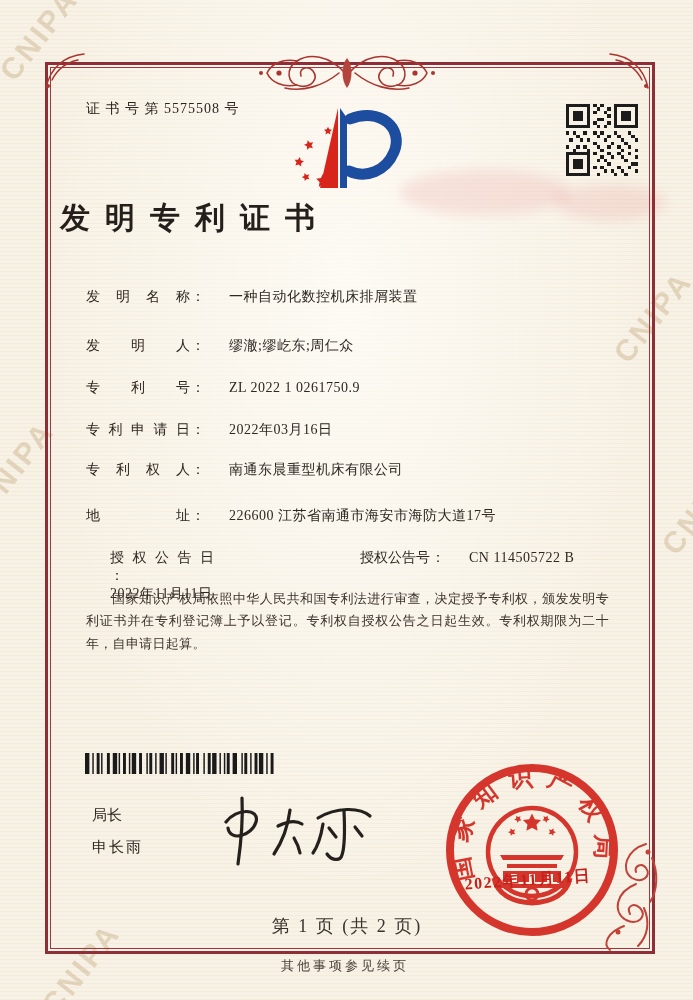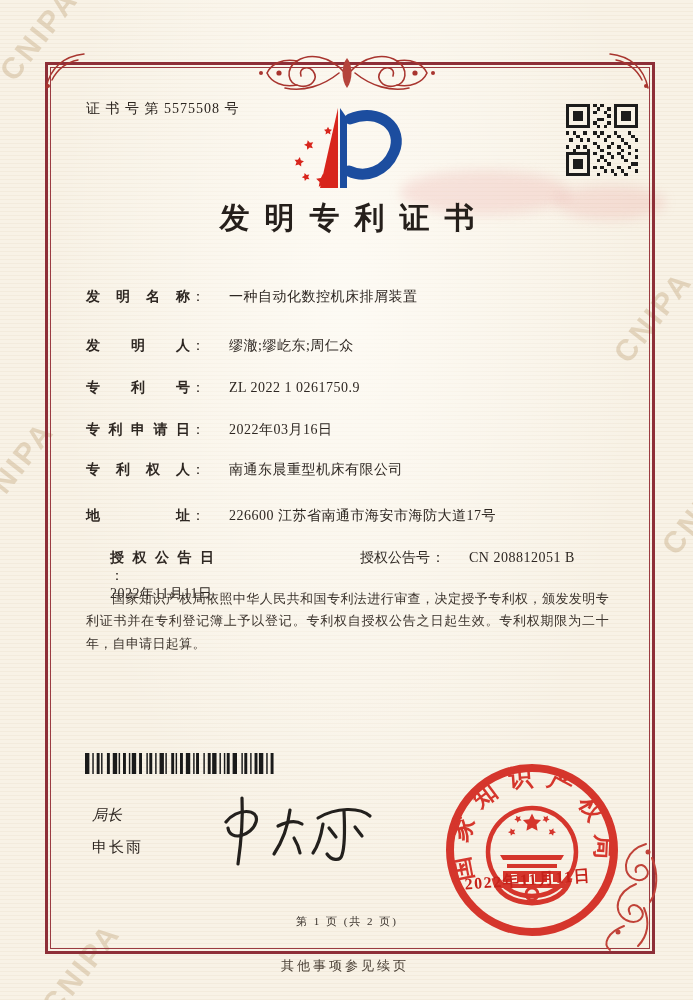--- a/index.html
+++ b/index.html
@@ -13,35 +13,35 @@
   .wm{position:absolute;font-family:"Liberation Sans","DejaVu Sans",sans-serif;
       font-weight:bold;font-size:30px;letter-spacing:3px;color:rgba(193,164,120,.38);
       transform:rotate(-52deg);white-space:nowrap;}
   .blob{position:absolute;border-radius:50%;filter:blur(6px);
         background:rgba(226,130,125,.18);}
   .frame{position:absolute;left:45px;top:62px;width:604px;height:886px;
          border:3px solid #8e2f38;}
   .frame-inner{position:absolute;inset:2px;border:1px solid #9a3b41;}
   .abs{position:absolute;}
   .certno{left:86px;top:100px;font-size:14px;color:#2c2520;white-space:pre;letter-spacing:1px;}
-  .title{left:45px;top:198px;width:604px;text-align:center;font-size:30px;font-weight:bold;
+  .title{left:45px;top:198px;width:604px;text-align:left;font-size:30px;font-weight:bold;
          color:#251f1b;letter-spacing:15px;padding-left:15px;box-sizing:border-box;}
   .row{position:absolute;left:86px;font-size:14px;color:#2e2722;display:flex;align-items:baseline;}
-  .flabel{display:inline-block;width:104px;text-align:justify;text-align-last:justify;white-space:normal;font-weight:bold;}
+  .flabel{display:inline-block;width:104px;text-align:justify;text-align-last:justify;white-space:normal;}
   .fcolon{margin-left:1px;}
   .fvalue{margin-left:24px;white-space:pre;letter-spacing:.5px;}
   .row2{left:360px;}
   .paras{left:86px;top:588px;width:523px;font-size:13px;line-height:1.72;color:#3b332c;
          text-align:justify;letter-spacing:.3px;}
   .paras p{margin:0;text-indent:2em;}
-  .sig-title{left:92px;top:806px;font-size:15px;color:#2c2520;font-family:"Liberation Sans","DejaVu Sans",sans-serif;font-style:italic;}
+  .sig-title{left:92px;top:806px;font-size:15px;color:#2c2520;font-family:"Liberation Sans","DejaVu Sans",sans-serif;}
   .sig-name{left:92px;top:838px;font-size:15px;color:#2c2520;font-family:"Liberation Sans","DejaVu Sans",sans-serif;letter-spacing:2px;}
   .seal-date{left:428px;top:870px;width:200px;text-align:center;font-size:16px;font-weight:bold;
              color:#c6221a;transform:rotate(-4deg);letter-spacing:1.5px;white-space:nowrap;}
-  .pageinfo{left:45px;top:914px;width:604px;text-align:center;font-size:11px;color:#3a332d;letter-spacing:2px;}
+  .pageinfo{left:45px;top:914px;width:604px;text-align:center;font-size:18px;color:#3a332d;letter-spacing:2px;}
   .note{left:0;top:957px;width:690px;text-align:center;font-size:13px;color:#4a4036;letter-spacing:3px;}
 </style>
 </head>
 <body>
 
 <div class="page">
 
   <div class="wm" style="left:-14px;top:18px;">CNIPA</div>
   <div class="wm" style="left:600px;top:300px;">CNIPA</div>
   <div class="wm" style="left:-38px;top:450px;">CNIPA</div>
@@ -170,21 +170,21 @@
     <span class="fvalue">226600 江苏省南通市海安市海防大道17号</span>
   </div>
   <div class="row" style="top:549px;flex-direction:column;">
     <span class="flabel">授权公告日</span>
       <span class="fcolon">：</span>
     <span class="fvalue">2022年11月11日</span>
   </div>
   <div class="row row2" style="top:549px;">
     <span>授权公告号</span>
       <span class="fcolon">：</span>
-    <span class="fvalue">CN 208812051 B</span>
+    <span class="fvalue">CN 114505722 B</span>
   </div>
 
   <div class="abs paras">
     <p>国家知识产权局依照中华人民共和国专利法进行审查，决定授予专利权，颁发发明专利证书并在专利登记簿上予以登记。专利权自授权公告之日起生效。专利权期限为二十年，自申请日起算。</p>
   </div>
 
   <svg class="abs" style="left:85px;top:753px;" width="190" height="21" viewBox="0 0 130 21" preserveAspectRatio="none">
     <path fill="#1a1a1a" d="M0,0h3v21h-3z M5,0h1v21h-1z M8,0h2v21h-2z M11,0h1v21h-1z M15,0h2v21h-2z M19,0h3v21h-3z M23,0h1v21h-1z M26,0h2v21h-2z M30,0h1v21h-1z M32,0h3v21h-3z M37,0h2v21h-2z M42,0h1v21h-1z M44,0h2v21h-2z M48,0h1v21h-1z M51,0h3v21h-3z M55,0h1v21h-1z M59,0h2v21h-2z M62,0h1v21h-1z M65,0h2v21h-2z M69,0h3v21h-3z M74,0h1v21h-1z M76,0h2v21h-2z M81,0h1v21h-1z M84,0h2v21h-2z M87,0h3v21h-3z M92,0h1v21h-1z M95,0h1v21h-1z M97,0h2v21h-2z M101,0h3v21h-3z M107,0h1v21h-1z M109,0h2v21h-2z M113,0h1v21h-1z M116,0h2v21h-2z M119,0h3v21h-3z M124,0h1v21h-1z M127,0h2v21h-2z"></path>
   </svg>
 

